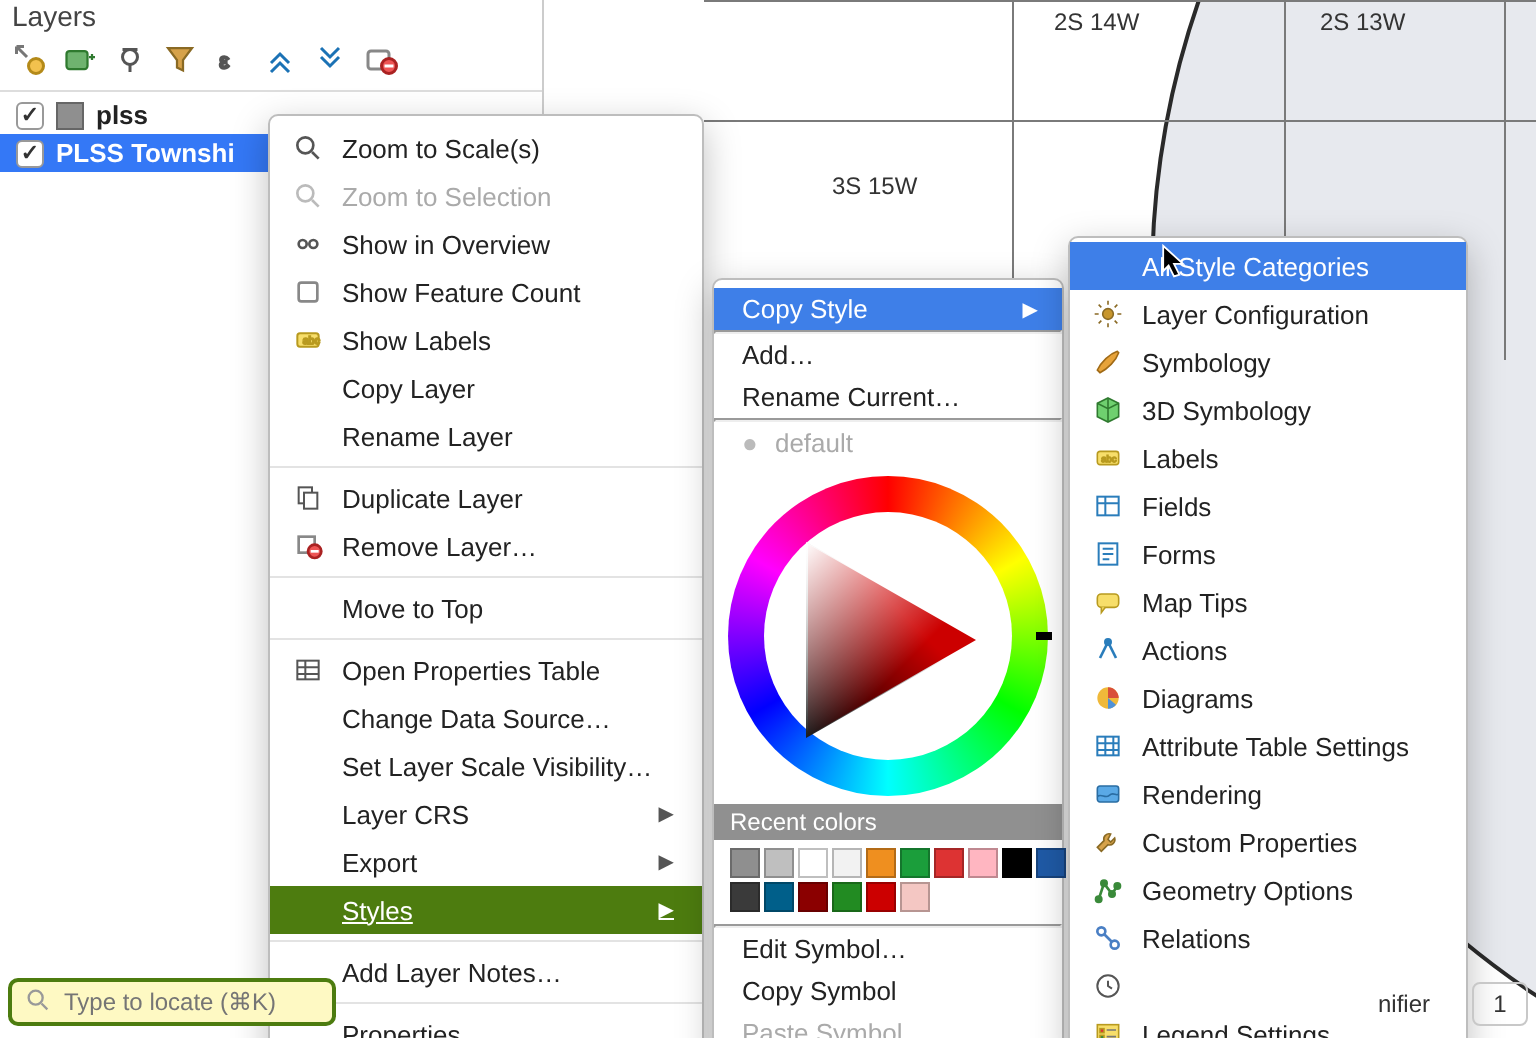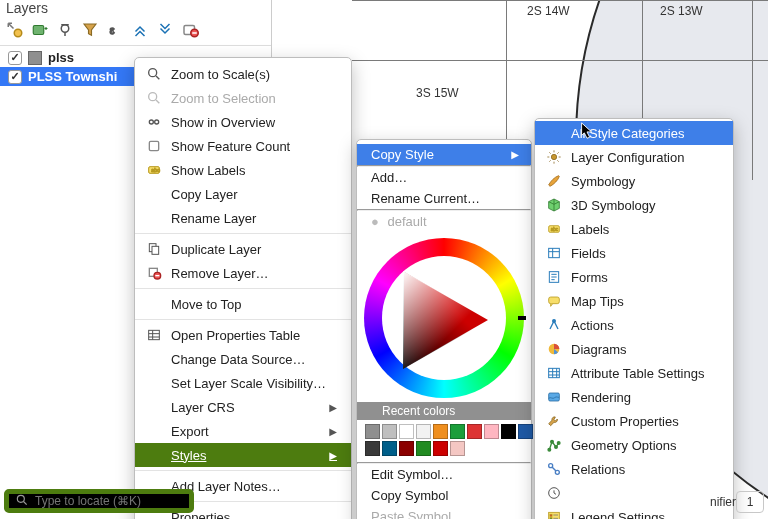--- a/index.html
+++ b/index.html
@@ -48,37 +48,37 @@
 .wheel-hue { position: absolute; inset: 0; border-radius: 50%; background: conic-gradient(from 0deg, #f00,#ff0,#0f0,#0ff,#00f,#f0f,#f00); }
 .wheel-inner { position: absolute; inset: 18px; border-radius: 50%; background: #fff; }
 .tri { position: absolute; left: 40px; top: 34px; width: 0; height: 0; border-top: 48px solid transparent; border-bottom: 48px solid transparent; border-left: 84px solid #c00; filter: brightness(1);
 }
 .tri-grad { position:absolute; left:39px; top:33px; width:86px; height:98px; background:
   linear-gradient(135deg, rgba(255,255,255,1) 0%, rgba(255,255,255,0) 60%),
   linear-gradient(45deg, rgba(0,0,0,1) 0%, rgba(0,0,0,0) 60%);
   clip-path: polygon(0 0, 100% 50%, 0 100%);
 }
 .wheel-marker { position:absolute; right:-2px; top:50%; width:8px; height:4px; background:#000; transform:translateY(-50%); }
-.recent-title { background: #909090; color: #fff; font-size: 12px; padding: 2px 25px; }
+.recent-title { background: #909090; color: #fff; font-size: 12px; padding: 2px 8px; }
 .swatch-grid { display: grid; grid-template-columns: repeat(10, 15px); grid-auto-rows: 15px; gap: 2px; padding: 4px 8px 6px; }
 .swatch { width: 15px; height: 15px; border: 1px solid rgba(0,0,0,.25); }
 
 
 .cat-menu { position: absolute; width: 200px; background: #fff; border: 1px solid #bdbdbd; border-radius: 5px; box-shadow: 0 6px 18px rgba(0,0,0,.25); padding: 2px 0; }
 .cat-menu .mi { display: flex; align-items: center; gap: 8px; padding: 3px 12px 3px 10px; font-size: 13px; white-space: nowrap; }
 .cat-menu .mi.hi { background: #3e7fe8; color: #fff; }
 .cat-menu .micon { width: 18px; height: 18px; flex: 0 0 18px; display:flex; align-items:center; justify-content:center; }
 .cat-menu .micon svg { width: 16px; height: 16px; }
 
 
-.locate { position: absolute; left: 4px; bottom: 6px; width: 190px; height: 24px; border: 5px solid #4d7c0f; border-radius: 5px; display: flex; align-items: center; padding: 0 6px; gap: 6px; color: #888; background: #000000; }
+.locate { position: absolute; left: 4px; bottom: 6px; width: 164px; height: 24px; border: 2px solid #4d7c0f; border-radius: 5px; display: flex; align-items: center; padding: 0 6px; gap: 6px; color: #888; background: #fef9c3; }
 .locate input { border: none; outline: none; font-size: 12px; color: #888; flex: 1; background: transparent; }
 
 
-.br { position: absolute; right: 4px; bottom: 6px; display: flex; align-items: center; gap: 0; font-size: 12px; color: #333; }
+.br { position: absolute; right: 4px; bottom: 6px; display: flex; align-items: center; gap: 21px; font-size: 12px; color: #333; }
 .br .spin { width: 28px; height: 22px; border: 1px solid #c8c8c8; border-radius: 4px; display:flex; align-items:center; justify-content:center; }
 
 .cursor { position:absolute; width:14px; height:18px; z-index: 9999; }
 .cursor svg { width: 14px; height: 18px; }
 </style>
 </head>
 <body>
 
 <div class="map-bg">
   <div class="big-arc"></div>

